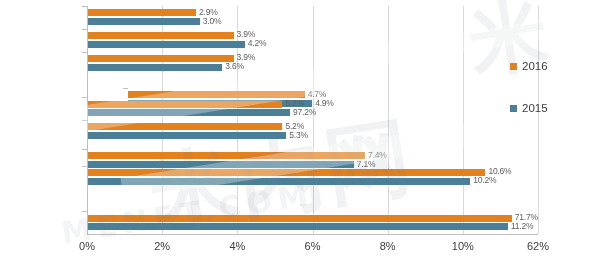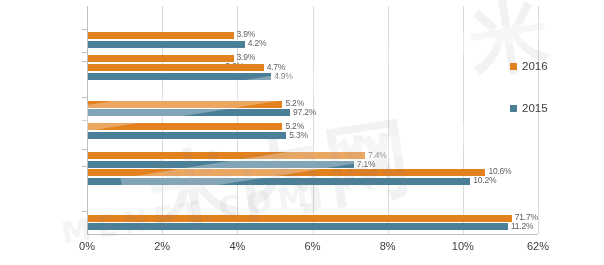--- a/index.html
+++ b/index.html
@@ -205,35 +205,42 @@
 
 
   <div class="plot-area" id="plot-area">
     <div class="axis-line-y"></div>
   <div class="gridline" style="left: 75.1667px;"></div>
       <div class="gridline" style="left: 150.333px;"></div>
       <div class="gridline" style="left: 225.5px;"></div>
       <div class="gridline" style="left: 300.667px;"></div>
       <div class="gridline" style="left: 375.833px;"></div>
       <div class="gridline" style="left: 451px;"></div>
+      <div class="row" style="top: 0px; height: 22.8px;">
+        <div class="tickmark"></div>
+        <div class="bar bar-2016" style="width: 108.992px; background: rgb(226, 129, 30);"></div>
+        <div class="bar-label lbl-2016" style="left: 111.992px;">2.9%</div>
+        <div class="bar bar-2015" style="width: 112.75px; background: rgb(75, 127, 151);"></div>
+        <div class="bar-label lbl-2015" style="left: 115.75px;">3.0%</div>
+      </div>
       <div class="row" style="top: 22.8px; height: 22.8px;">
         <div class="tickmark"></div>
         <div class="bar bar-2016" style="width: 146.575px; background: rgb(226, 129, 30);"></div>
         <div class="bar-label lbl-2016" style="left: 149.575px;">3.9%</div>
         <div class="bar bar-2015" style="width: 157.85px; background: rgb(75, 127, 151);"></div>
         <div class="bar-label lbl-2015" style="left: 160.85px;">4.2%</div>
       </div>
       <div class="row" style="top: 45.6px; height: 22.8px;">
         <div class="tickmark"></div>
         <div class="bar bar-2016" style="width: 146.575px; background: rgb(226, 129, 30);"></div>
         <div class="bar-label lbl-2016" style="left: 149.575px;">3.9%</div>
         <div class="bar bar-2015" style="width: 135.3px; background: rgb(75, 127, 151);"></div>
         <div class="bar-label lbl-2015" style="left: 138.3px;">3.6%</div>
       </div>
-      <div class="row" style="top: 55px; height: 22.8px;">
+      <div class="row" style="top: 82px; height: 22.8px; margin-left: 41px;">
         <div class="tickmark"></div>
         <div class="bar bar-2016" style="width: 176.642px; background: rgb(226, 129, 30);"></div>
         <div class="bar-label lbl-2016" style="left: 179.642px;">4.7%</div>
         <div class="bar bar-2015" style="width: 184.158px; background: rgb(75, 127, 151);"></div>
         <div class="bar-label lbl-2015" style="left: 187.158px;">4.9%</div>
       </div>
       <div class="row" style="top: 91.2px; height: 22.8px;">
         <div class="tickmark"></div>
         <div class="bar bar-2016" style="width: 195.433px; background: rgb(226, 129, 30);"></div>
         <div class="bar-label lbl-2016" style="left: 198.433px;">5.2%</div>

